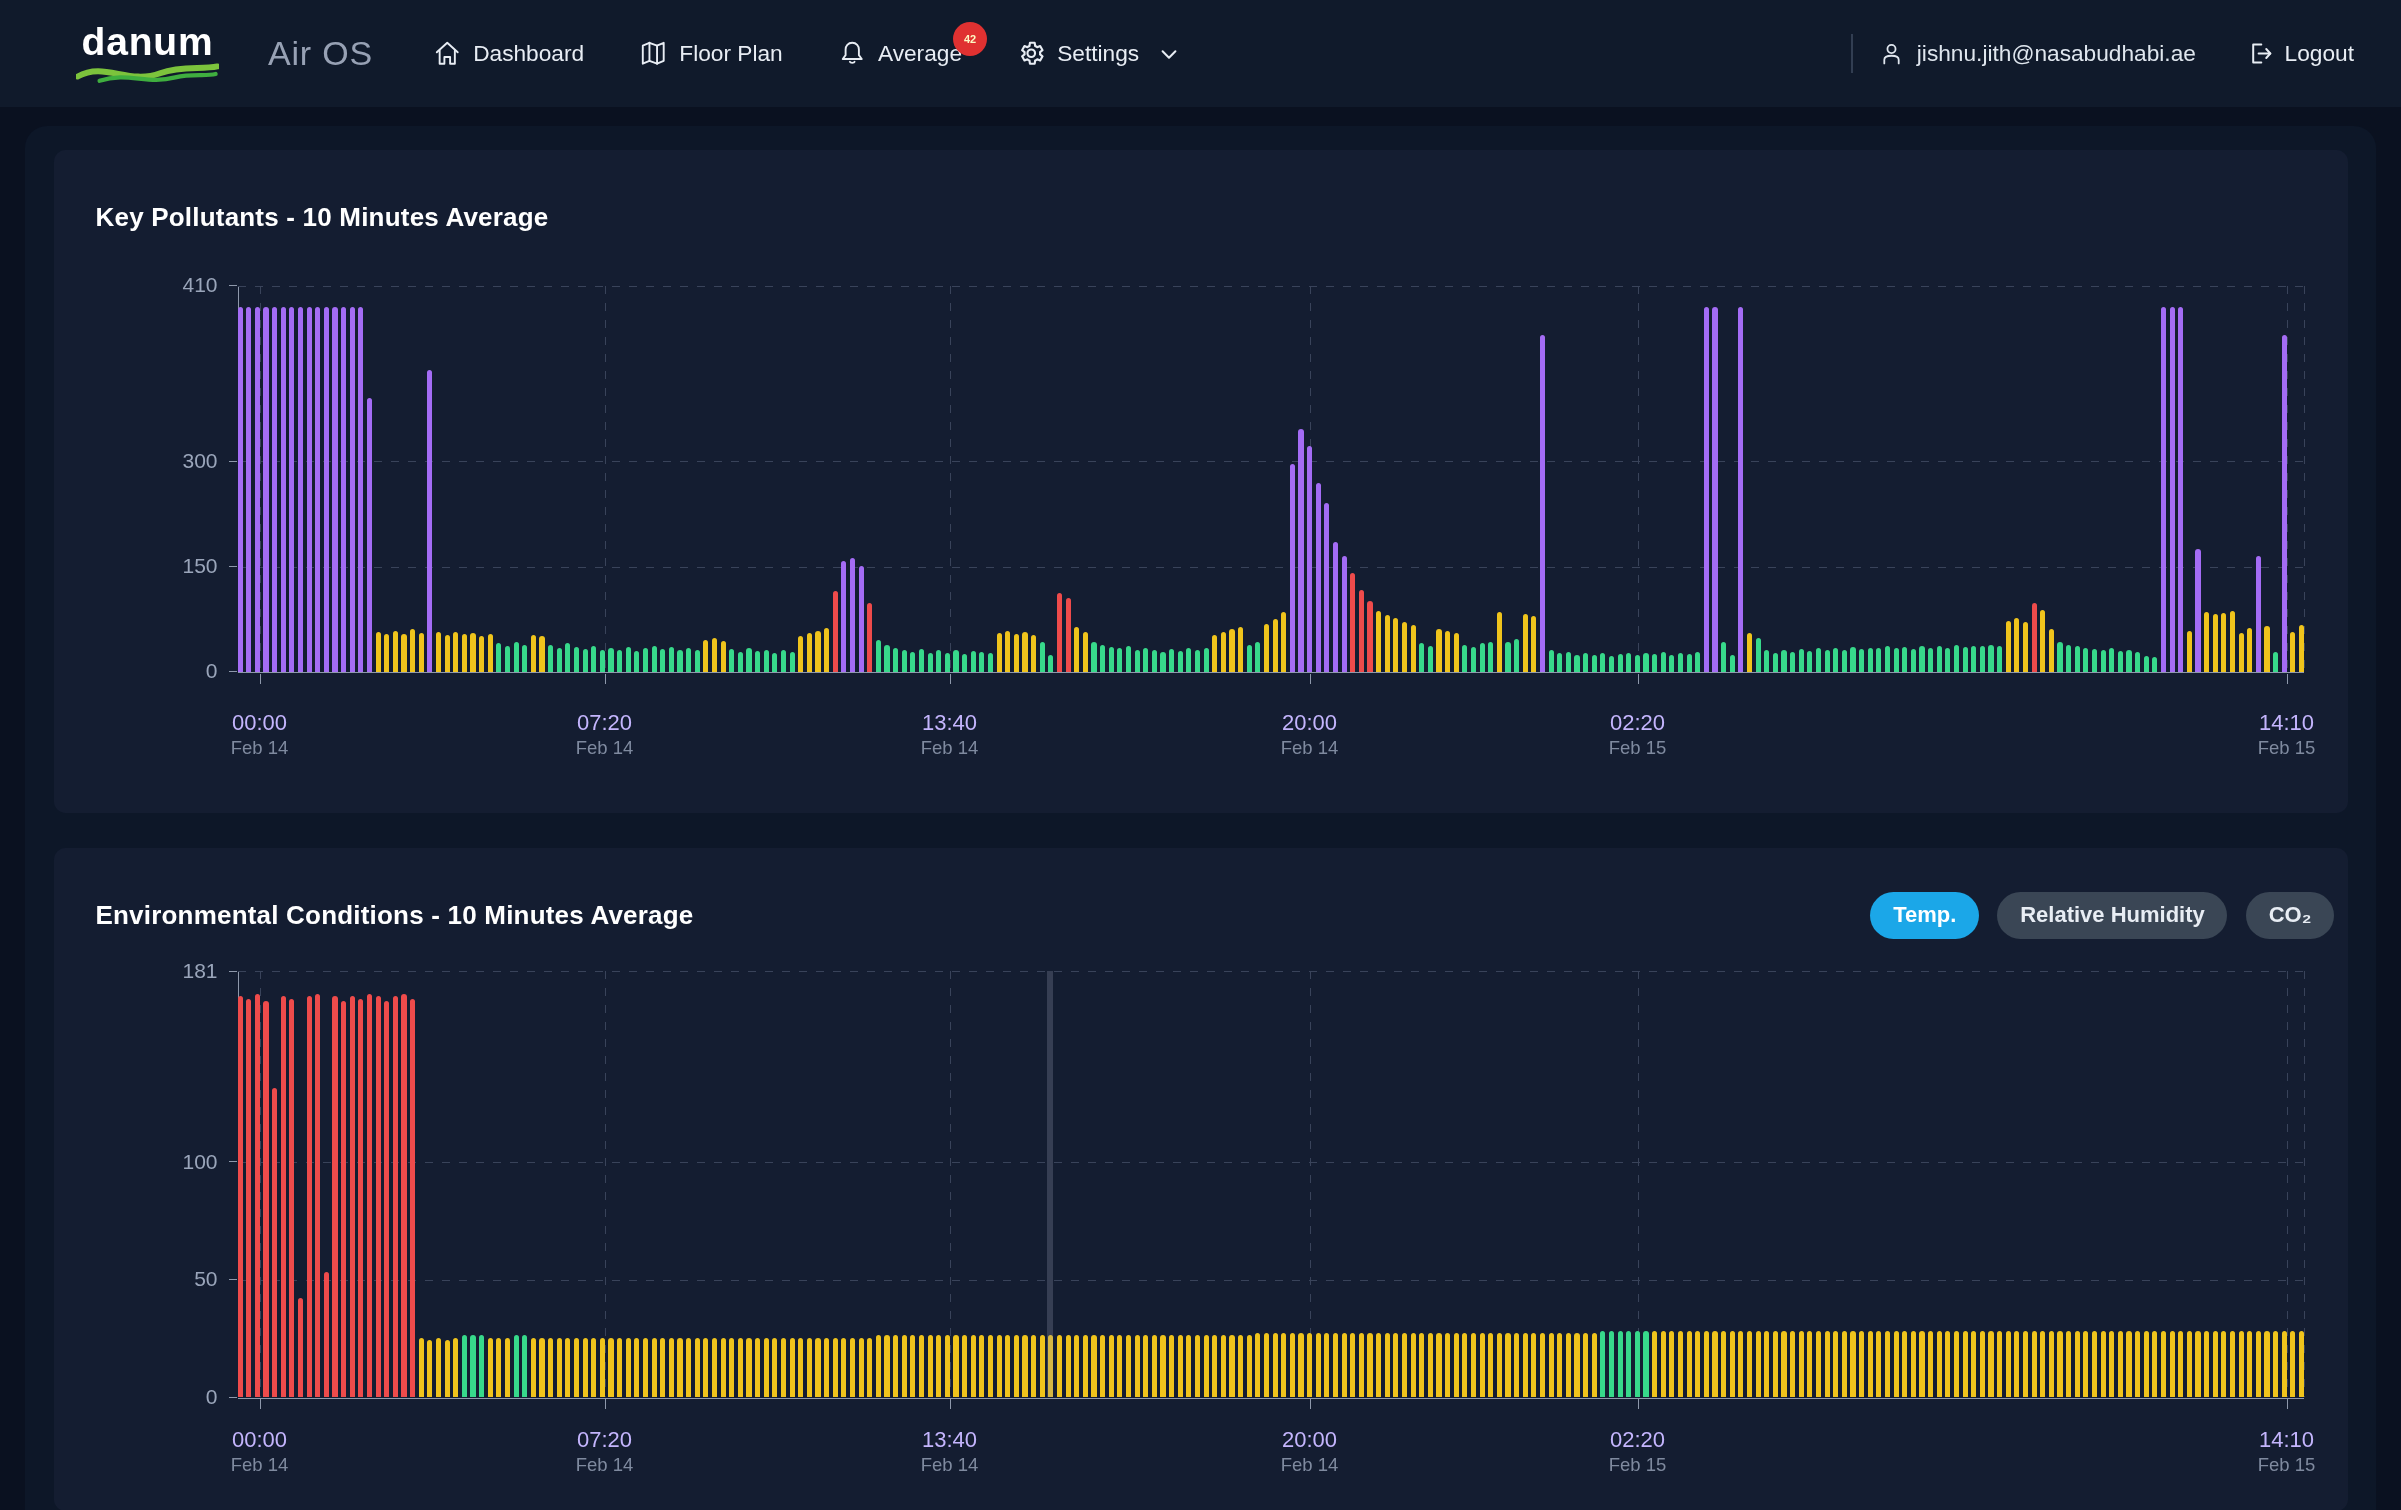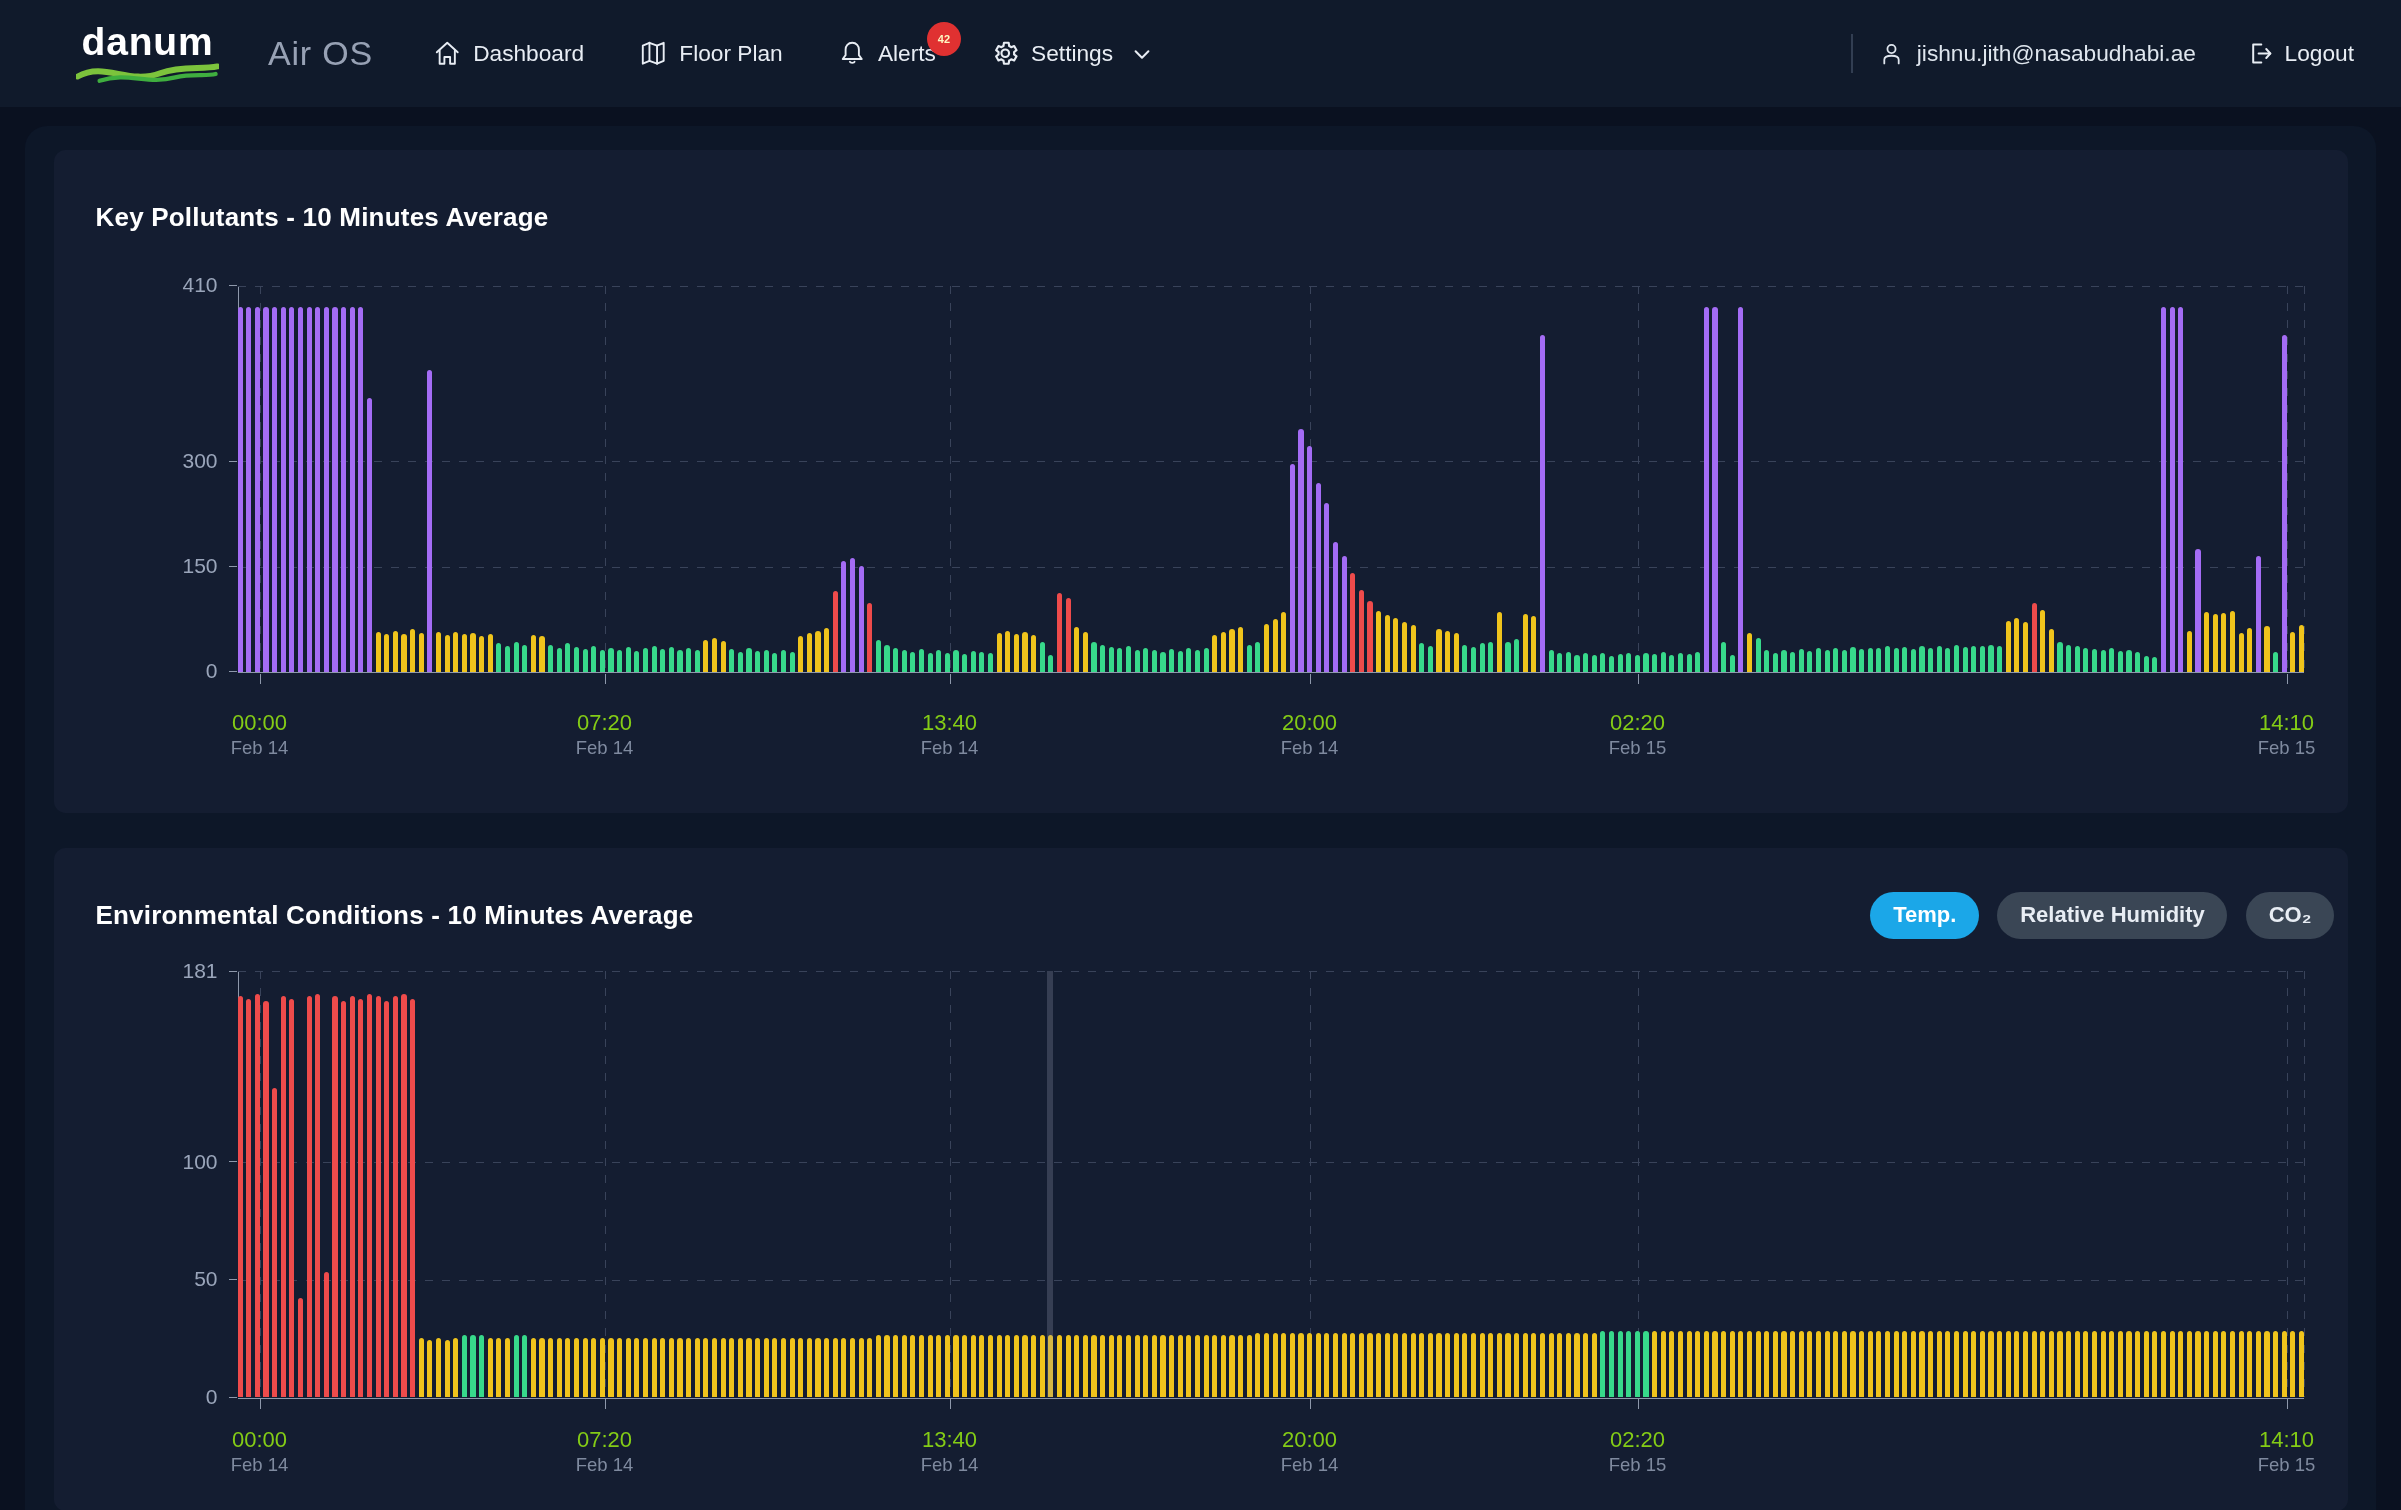--- a/index.html
+++ b/index.html
@@ -59,21 +59,21 @@
     height: 47px; border-radius: 23.5px; padding: 0 22.7px;
     display: flex; align-items: center; justify-content: center;
     font-size: 22px; font-weight: 600; color: #e8edf4;
     background: #3a4655; border: none; cursor: pointer;
     font-family: inherit;
   }
   .pill.active { background: #1ba7e8; color: #ffffff; }
   
   .chart { position: absolute; inset: 0; }
   .ylab { position: absolute; left: 0; width: 164px; text-align: right; font-size: 21px; color: #9aa5ba; }
-  .xlab-time { position: absolute; transform: translateX(-50%); font-size: 22px; color: #84cc16; white-space: nowrap; }
+  .xlab-time { position: absolute; transform: translateX(-50%); font-size: 22px; color: #c4b5fd; white-space: nowrap; }
   .xlab-date { position: absolute; transform: translateX(-50%); font-size: 18.5px; color: #7f8a9f; white-space: nowrap; }
   .axis-v { position: absolute; width: 1.7px; background: #8e98ab; }
   .axis-h { position: absolute; height: 1.7px; background: #8e98ab; }
   .ytick { position: absolute; height: 1.7px; width: 8.4px; background: #8e98ab; }
   .xtick { position: absolute; width: 1.7px; height: 10px; background: #8e98ab; }
   .hgrid { position: absolute; height: 1.7px; background: repeating-linear-gradient(90deg, #39435a 0 7.6px, transparent 7.6px 17px); z-index: 1; }
   .vgrid { position: absolute; width: 1.7px; background: repeating-linear-gradient(180deg, #39435a 0 7.6px, transparent 7.6px 17px); z-index: 1; }
   .bars { position: absolute; display: flex; align-items: flex-end; gap: 3.4px; z-index: 2; }
   .bar { flex: 1 1 0; min-width: 0; border-radius: 3.4px 3.4px 0 0; }
   .crosshair { position: absolute; left: 993px; top: 123px; height: 426px; width: 6.7px; background: rgba(142,152,171,0.28); z-index: 3; }
@@ -114,21 +114,21 @@
         <path d="M19 7 V26"></path>
     </svg>
     <span>Floor Plan</span>
   </div>
 
   <div class="nav-item">
     <svg width="28.5" height="28.5" viewBox="0 0 30 30" fill="none" stroke="#e8edf4" stroke-width="2" stroke-linejoin="round" stroke-linecap="round">
       <path d="M15 4 C10.5 4 8 7.5 8 11 V17 L5 21 H25 L22 17 V11 C22 7.5 19.5 4 15 4 Z"></path>
         <path d="M12.5 24 C13 25.5 17 25.5 17.5 24"></path>
     </svg>
-    <span>Alerts</span>
+    <span>Average</span>
     <span class="badge">42</span>
   </div>
 
   <div class="nav-item">
     <svg width="28.5" height="28.5" viewBox="0 0 24 24" fill="none" stroke="#e8edf4" stroke-width="1.8" stroke-linejoin="round" stroke-linecap="round">
       <path d="M19.4 13a7.5 7.5 0 0 0 .1-1 7.5 7.5 0 0 0-.1-1l2.1-1.6-2-3.5-2.5 1a7.6 7.6 0 0 0-1.7-1l-.4-2.7h-4l-.4 2.7a7.6 7.6 0 0 0-1.7 1l-2.5-1-2 3.5L6.4 11a7.5 7.5 0 0 0 0 2l-2.1 1.6 2 3.5 2.5-1c.5.4 1.1.8 1.7 1l.4 2.7h4l.4-2.7c.6-.2 1.2-.6 1.7-1l2.5 1 2-3.5-2.1-1.6z"></path>
       <circle cx="12" cy="12" r="3.2"></circle>
     </svg>
     <span>Settings</span>
     <svg width="22" height="22" viewBox="0 0 24 24" fill="none" stroke="#e8edf4" stroke-width="2.2" stroke-linecap="round" stroke-linejoin="round" style="margin-left:6.7px;">

